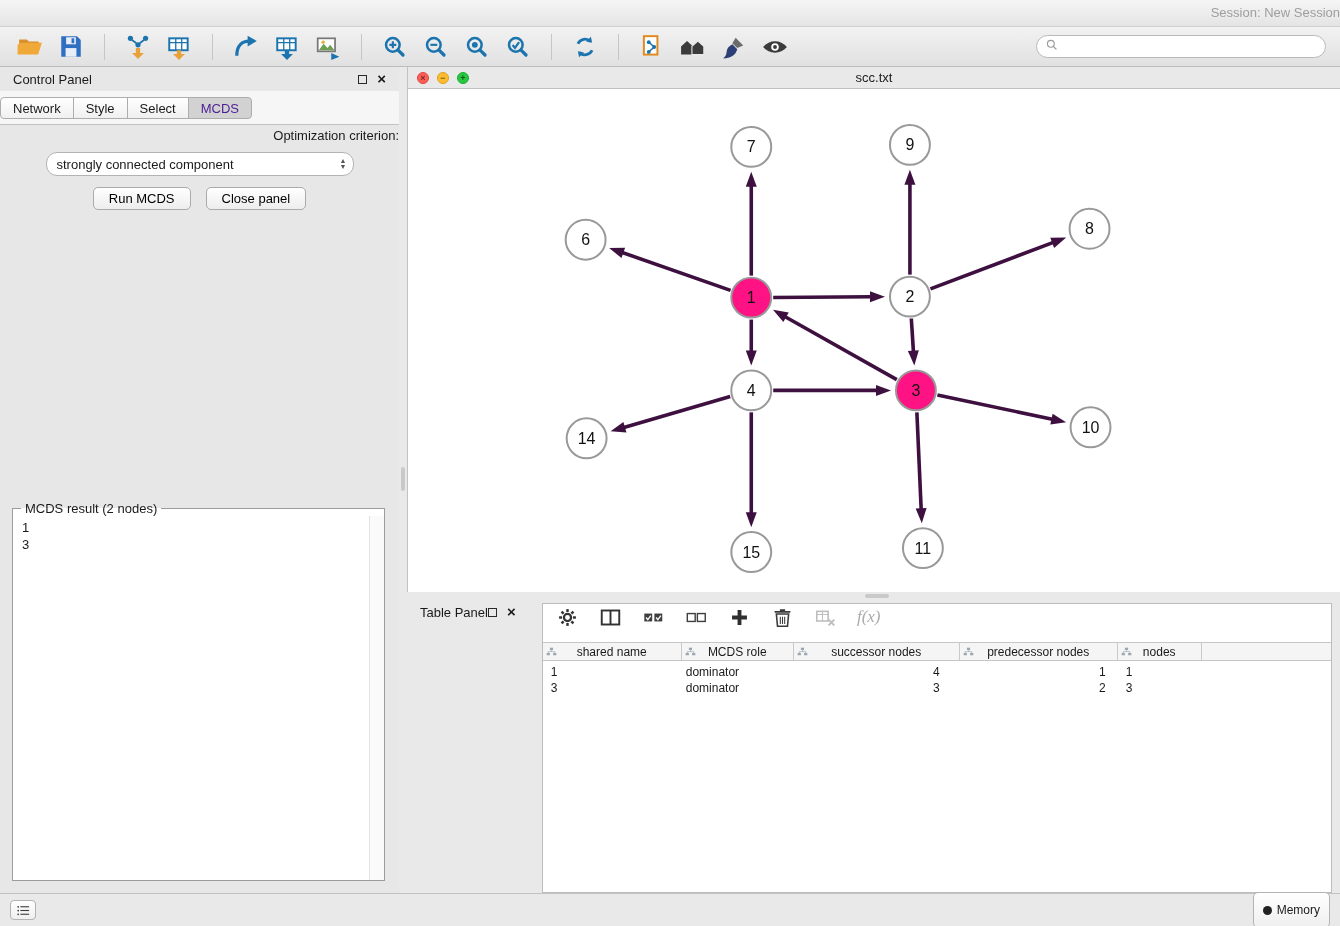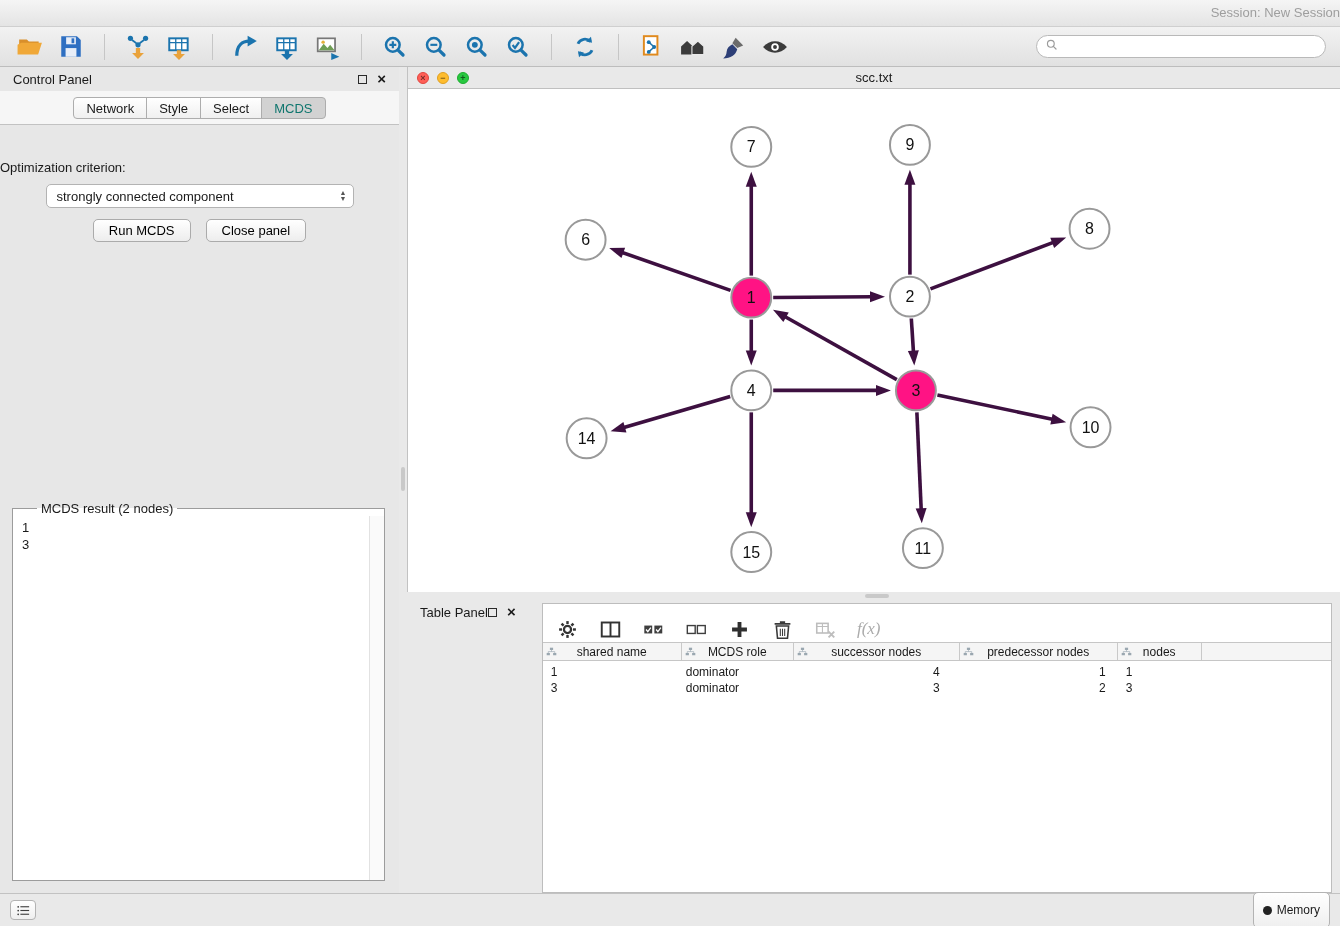--- a/index.html
+++ b/index.html
@@ -23,39 +23,39 @@
 
   
   .content{position:absolute;top:67px;left:0;right:0;bottom:33px;display:flex}
 
   
   .control-panel{width:399px;display:flex;flex-direction:column;background:#e7e7e7}
   .panel-header{height:24px;display:flex;align-items:center;padding:0 13px}
   .win-btns{margin-left:auto;display:flex;gap:10px;align-items:center}
   .float-sq{width:9px;height:9px;border:1.5px solid #2a2a2a;display:inline-block}
   .close-x{font-size:15px;font-weight:bold;line-height:12px;color:#1a1a1a}
-  .cp-tabs{display:flex;justify-content:center;background:#f6f6f6;border-bottom:1px solid #c2c2c2;
+  .cp-tabs{display:flex;justify-content:flex-start;background:#f6f6f6;border-bottom:1px solid #c2c2c2;
            padding:6px 0 5px}
   .tab{height:22px;line-height:21px;padding:0 12px;background:linear-gradient(#ffffff,#f0f0f0);
        border:1px solid #adadad;margin-left:-1px;white-space:nowrap}
   .tab:first-child{border-radius:4px 0 0 4px;margin-left:0}
   .tab:last-child{border-radius:0 4px 4px 0}
-  .tab.active{background:#d2d2d2;color:#0f766e}
+  .tab.active{background:#d2d2d2;color:#4c1d95}
   .cp-body{flex:1;position:relative}
-  .opt-label{text-align:left;margin-top:35px}
+  .opt-label{text-align:right;margin-top:3px}
   .dropdown{width:308px;height:24px;margin:9px auto 0;background:#fff;border:1px solid #b3b3b3;
-            border-radius:5px;display:flex;align-items:center;padding:0 6px 0 10px}
+            border-radius:11px;display:flex;align-items:center;padding:0 6px 0 10px}
   .dropdown .dd-label{flex:1}
   .stepper{display:flex;flex-direction:column;align-items:center;font-size:7px;line-height:6px;color:#555}
   .btn-row{display:flex;justify-content:center;gap:15px;margin-top:11px}
   .btn{height:23px;padding:0 15px;background:linear-gradient(#ffffff,#ededed);border:1px solid #ababab;
        border-radius:5px;font:inherit}
   .result-box{position:absolute;left:12px;right:14px;top:376px;bottom:12px;background:#fff;
               border:1px solid #9c9c9c;margin:0;padding:0}
-  .result-box legend{margin-left:24px;padding:0 4px}
+  .result-box legend{margin-left:8px;padding:0 4px}
   .result-list{padding:3px 9px;line-height:17px}
   .result-scroll{position:absolute;top:0;right:0;bottom:0;width:15px;background:#fafafa;border-left:1px solid #e2e2e2}
 
   
   .v-split{width:8px;position:relative}
   .v-split::after{content:"";position:absolute;top:400px;left:2px;width:4px;height:24px;background:#c9c9c9;border-radius:2px}
   .h-split{height:8px;position:relative}
   .h-split::after{content:"";position:absolute;left:458px;top:2px;width:24px;height:4px;background:#c9c9c9;border-radius:2px}
 
   
@@ -70,21 +70,21 @@
   .tl.yel{background:#febc2e;border:1px solid #dfa023}
   .tl.grn{background:#28c840;border:1px solid #1dad30}
   .net-canvas{flex:1;background:#fff}
   svg.graph{width:100%;height:100%;display:block}
   svg.graph text{font-family:"Liberation Sans","DejaVu Sans",sans-serif}
 
   
   .table-panel{flex:1;display:flex;flex-direction:row;background:#e9e9e9}
   .table-inner{flex:1;margin:3px 8px 0 13px;background:#fff;border:1px solid #bdbdbd;
                display:flex;flex-direction:column;overflow:hidden}
-  .table-toolbar{height:38px;display:flex;align-items:flex-end;gap:17px;padding:0 12px}
+  .table-toolbar{height:38px;display:flex;align-items:flex-start;gap:17px;padding:0 12px}
   .tt-btn{width:26px;height:26px;display:flex;align-items:center;justify-content:center}
   .fx{font-family:"Liberation Serif","DejaVu Serif",serif;font-style:italic;font-size:17px;color:#ababab}
   .thead{display:flex;height:19px;background:#f5f5f5;border-top:1px solid #c6c6c6;border-bottom:1px solid #c6c6c6}
   .th{position:relative;display:flex;align-items:center;justify-content:center;font-size:12px;
       border-right:1px solid #c9c9c9;overflow:hidden;white-space:nowrap}
   .th svg{position:absolute;left:3px;top:4px}
   .th-fill{flex:1;border-right:none}
   .tbody{flex:1;padding-top:3px}
   .trow{display:flex;height:16px;align-items:center;font-size:12px}
   .td{overflow:hidden;white-space:nowrap}

